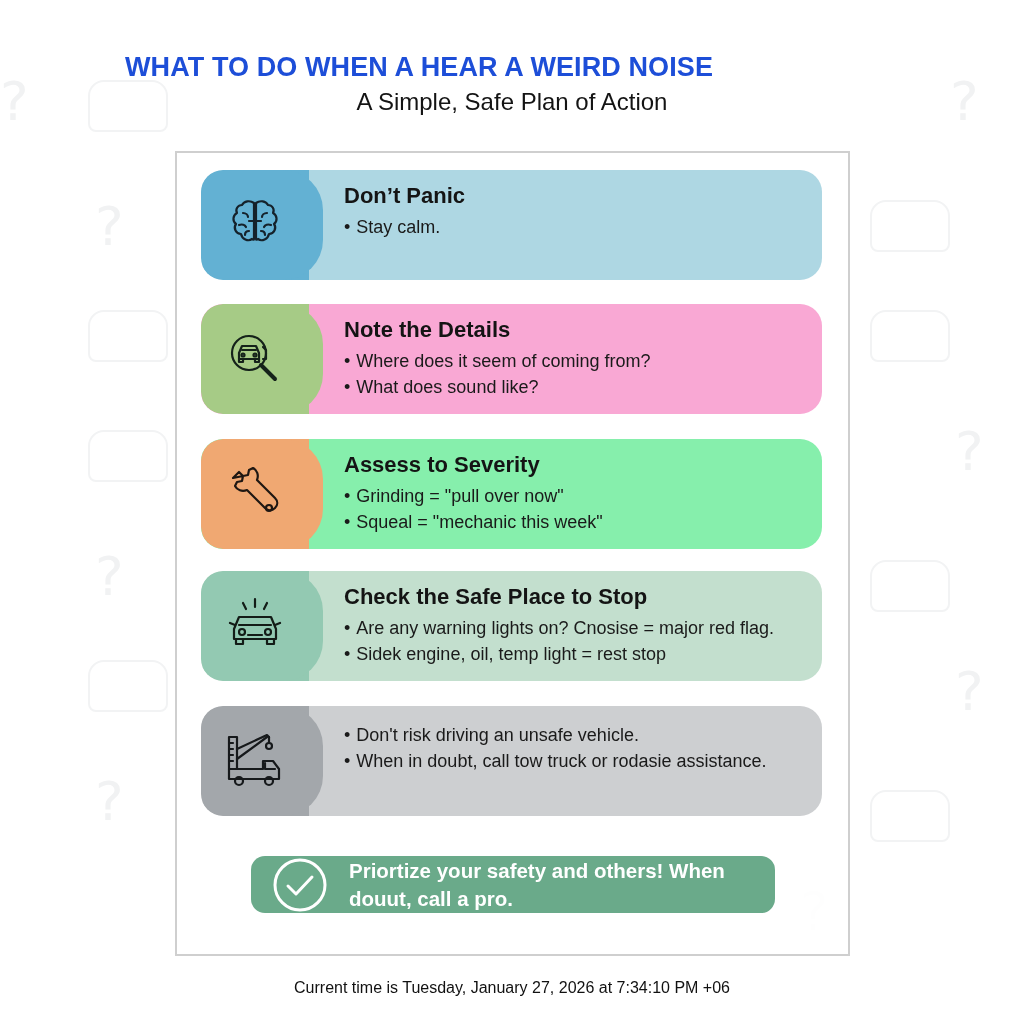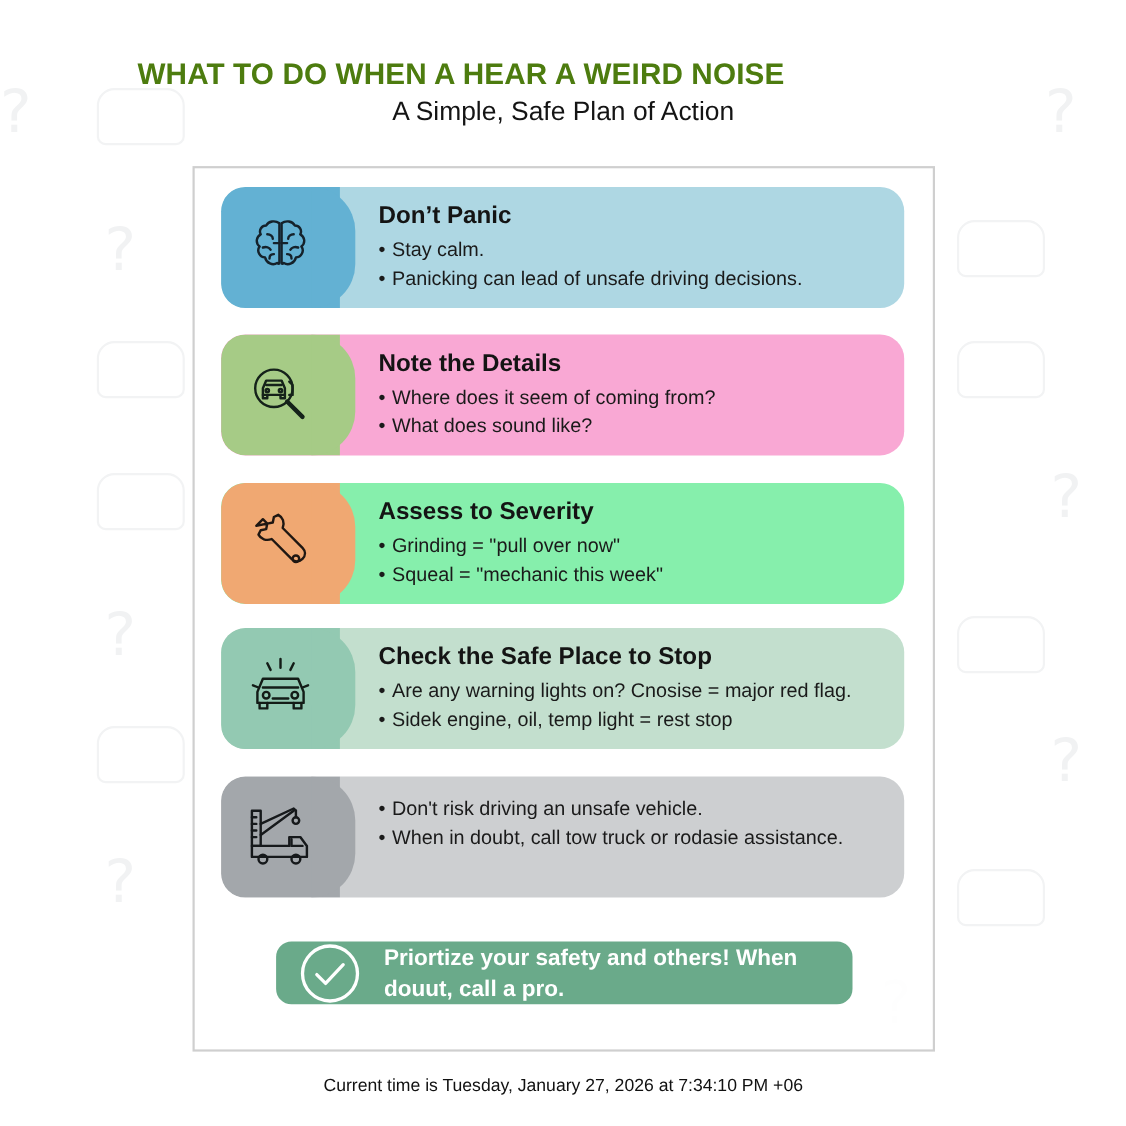--- a/index.html
+++ b/index.html
@@ -10,21 +10,21 @@
     .watermark .wm {
       position: absolute; color: #f1f2f3; font-family: "DejaVu Sans", sans-serif;
     }
     .wm.q { font-size: 54px; font-weight: 400; }
     .wm.car {
       width: 80px; height: 52px; border: 2px solid #f2f3f4; border-radius: 16px 16px 8px 8px;
     }
 
     .title {
       position: absolute; top: 52px; left: 0; width: 838px; text-align: center;
-      font-size: 27px; font-weight: 700; letter-spacing: 0.1px; color: #4d7c0f;
+      font-size: 27px; font-weight: 700; letter-spacing: 0.1px; color: #1d4ed8;
     }
     .subtitle {
       position: absolute; top: 88px; left: 0; width: 1024px; text-align: center;
       font-size: 24px; font-weight: 400; color: #141414;
     }
 
     .frame {
       position: absolute; left: 175px; top: 151px; width: 675px; height: 805px;
       border: 2px solid #cfcfcf; background: rgba(255,255,255,0.92);
     }
@@ -97,21 +97,20 @@
       <path d="M27 6c-4-3-10-2-12 2-4 0-7 4-5 8-4 2-5 8-1 11-3 4 0 10 5 10 1 5 7 8 11 5 1 1 2 1 2 0V6z"></path>
       <path d="M29 6c4-3 10-2 12 2 4 0 7 4 5 8 4 2 5 8 1 11 3 4 0 10-5 10-1 5-7 8-11 5-1 1-2 1-2 0V6z"></path>
       <path d="M16 16c3 0 5 2 5 4M12 28c3-1 6 0 7 2M18 38c0-3 2-4 4-4M22 24h5"></path>
       <path d="M40 16c-3 0-5 2-5 4M44 28c-3-1-6 0-7 2M38 38c0-3-2-4-4-4M34 24h-5"></path>
     </svg>
   </div>
   <div class="text">
     <div class="heading">Don’t Panic</div>
     <div class="bullets">
       <div class="bullet">Stay calm.</div>
-      <div class="bullet">Panicking can lead of unsafe driving decisions.</div>
     </div>
   </div>
 </div>
 
 <div class="step" style="top:304px;background:#f9a8d4;">
   <div class="tab" style="background:#a6cb86;">
     <svg width="60" height="60" viewBox="0 0 60 60" fill="none" stroke="#15221a" stroke-width="2.2" stroke-linecap="round" stroke-linejoin="round">
       <circle cx="24" cy="24" r="17"></circle>
       <path d="M36 36l14 14" stroke-width="4"></path>
       <path d="M14 30v-6l3-7h14l3 7v6z"></path>

